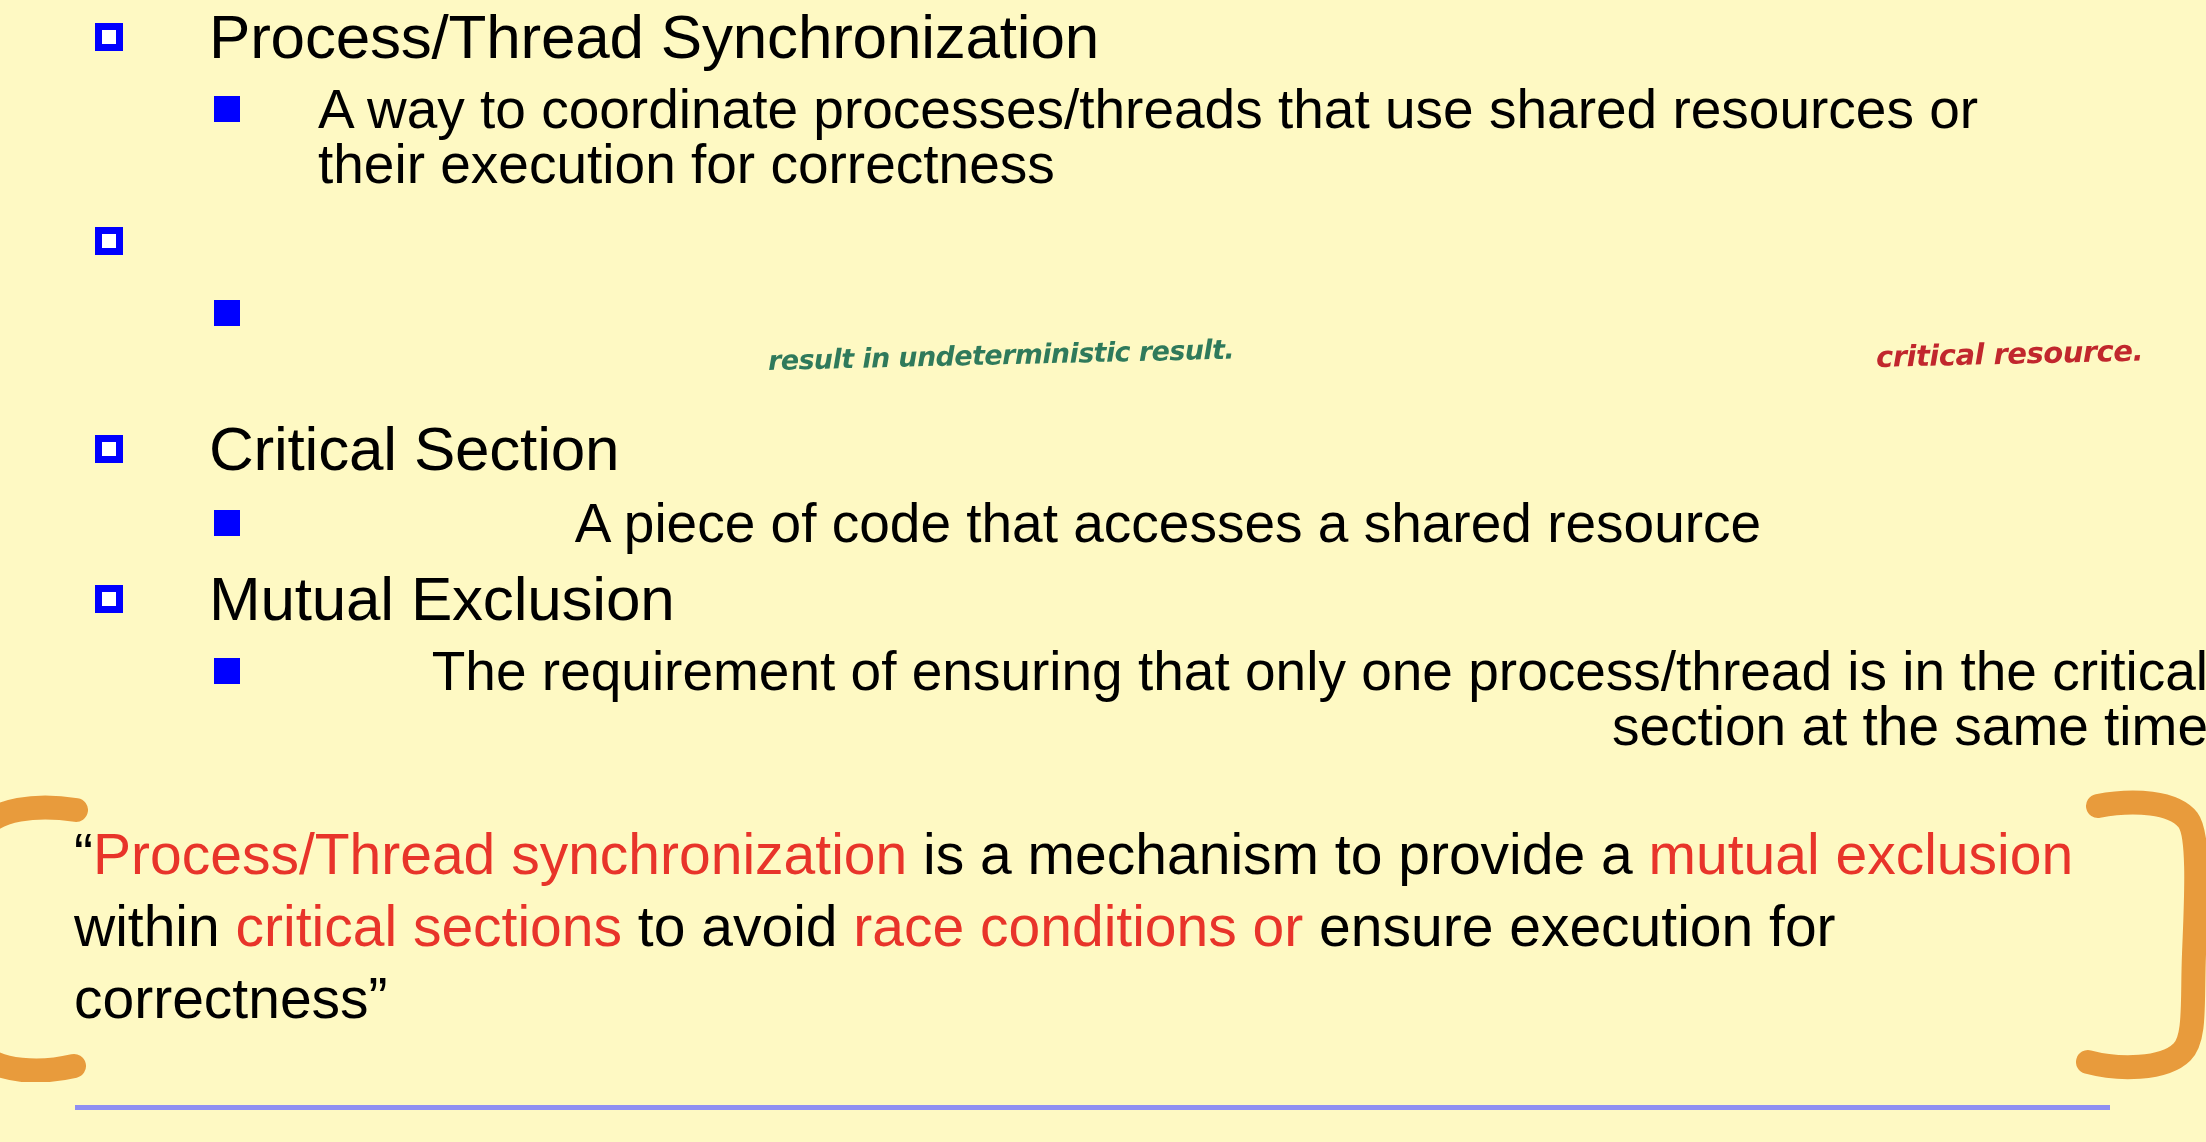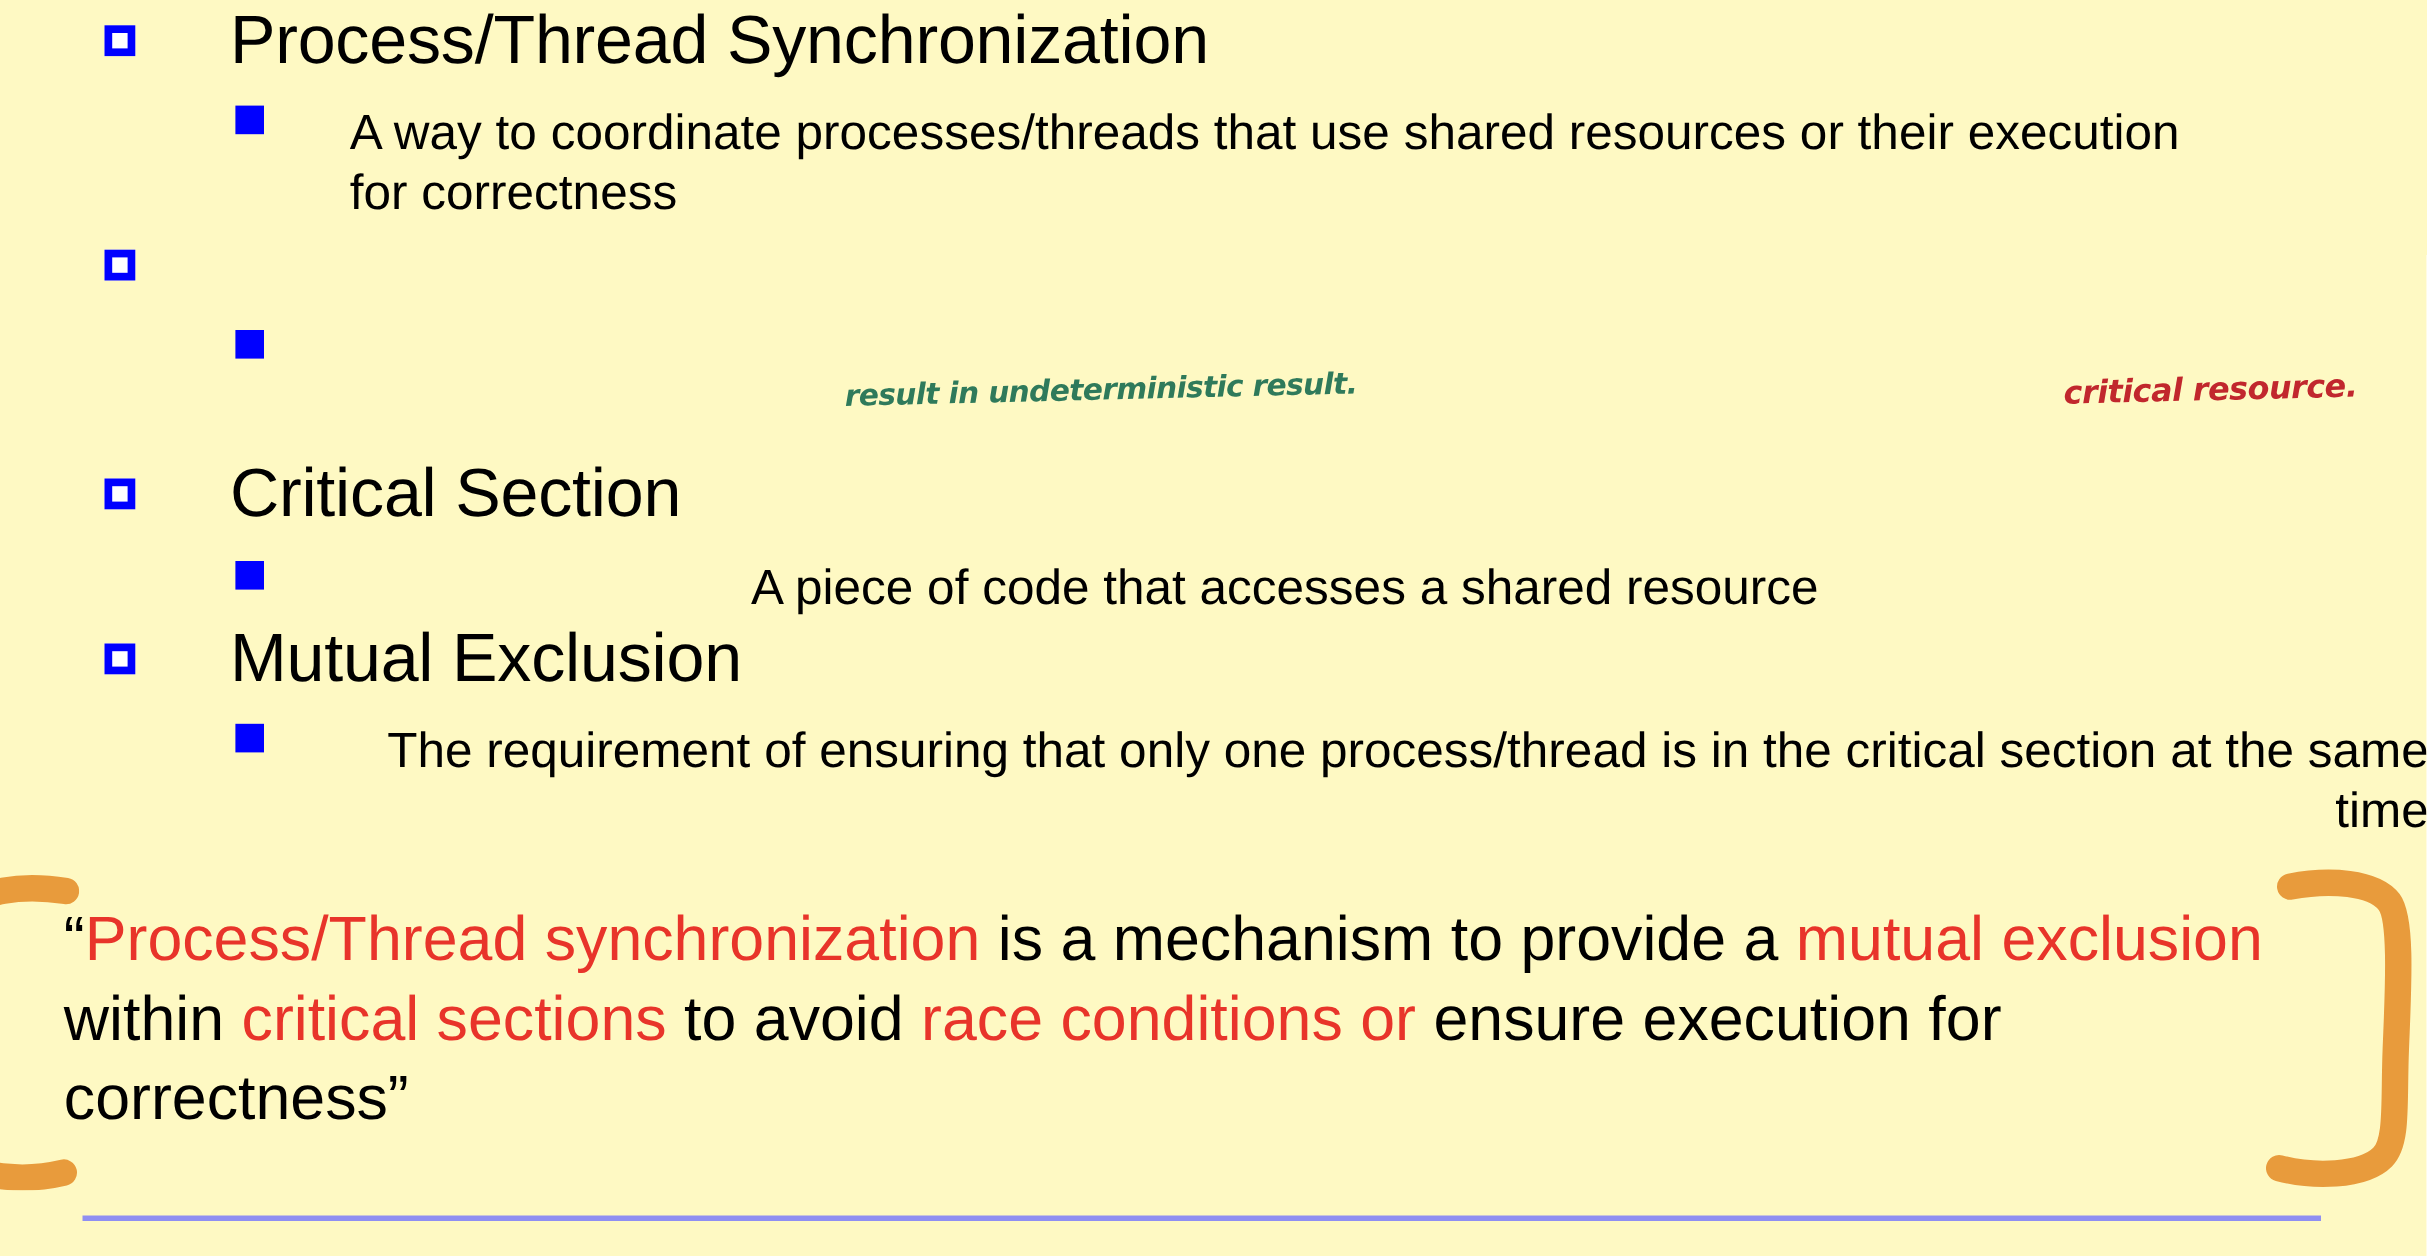--- a/index.html
+++ b/index.html
@@ -60,23 +60,23 @@
     position: absolute;
     left: 214px;
     top: 18px;
     width: 26px;
     height: 26px;
     background: #0000ff;
   }
   .l2-text {
     position: absolute;
     left: 318px;
-    top: 14px;
+    top: 4px;
     right: 0px;
-    font-size: 45px;
+    font-size: 55px;
     line-height: 55px;
     color: #000000;
   }
 
   
   .handwriting {
     position: absolute;
     font-family: "DejaVu Sans", sans-serif;
     font-style: italic;
     font-weight: 700;
@@ -95,21 +95,21 @@
     color: #c1272d;
     font-size: 29px;
     left: 1876px;
     top: 340px;
     letter-spacing: -0.5px;
   }
 
   
   #quote-block {
     position: absolute;
-    left: 0;
+    left: 16px;
     top: 818px;
     width: 2004px;
     height: 260px;
   }
   .quote-text {
     position: absolute;
     left: 58px;
     top: 0px;
     width: 2040px;
     font-size: 57px;

